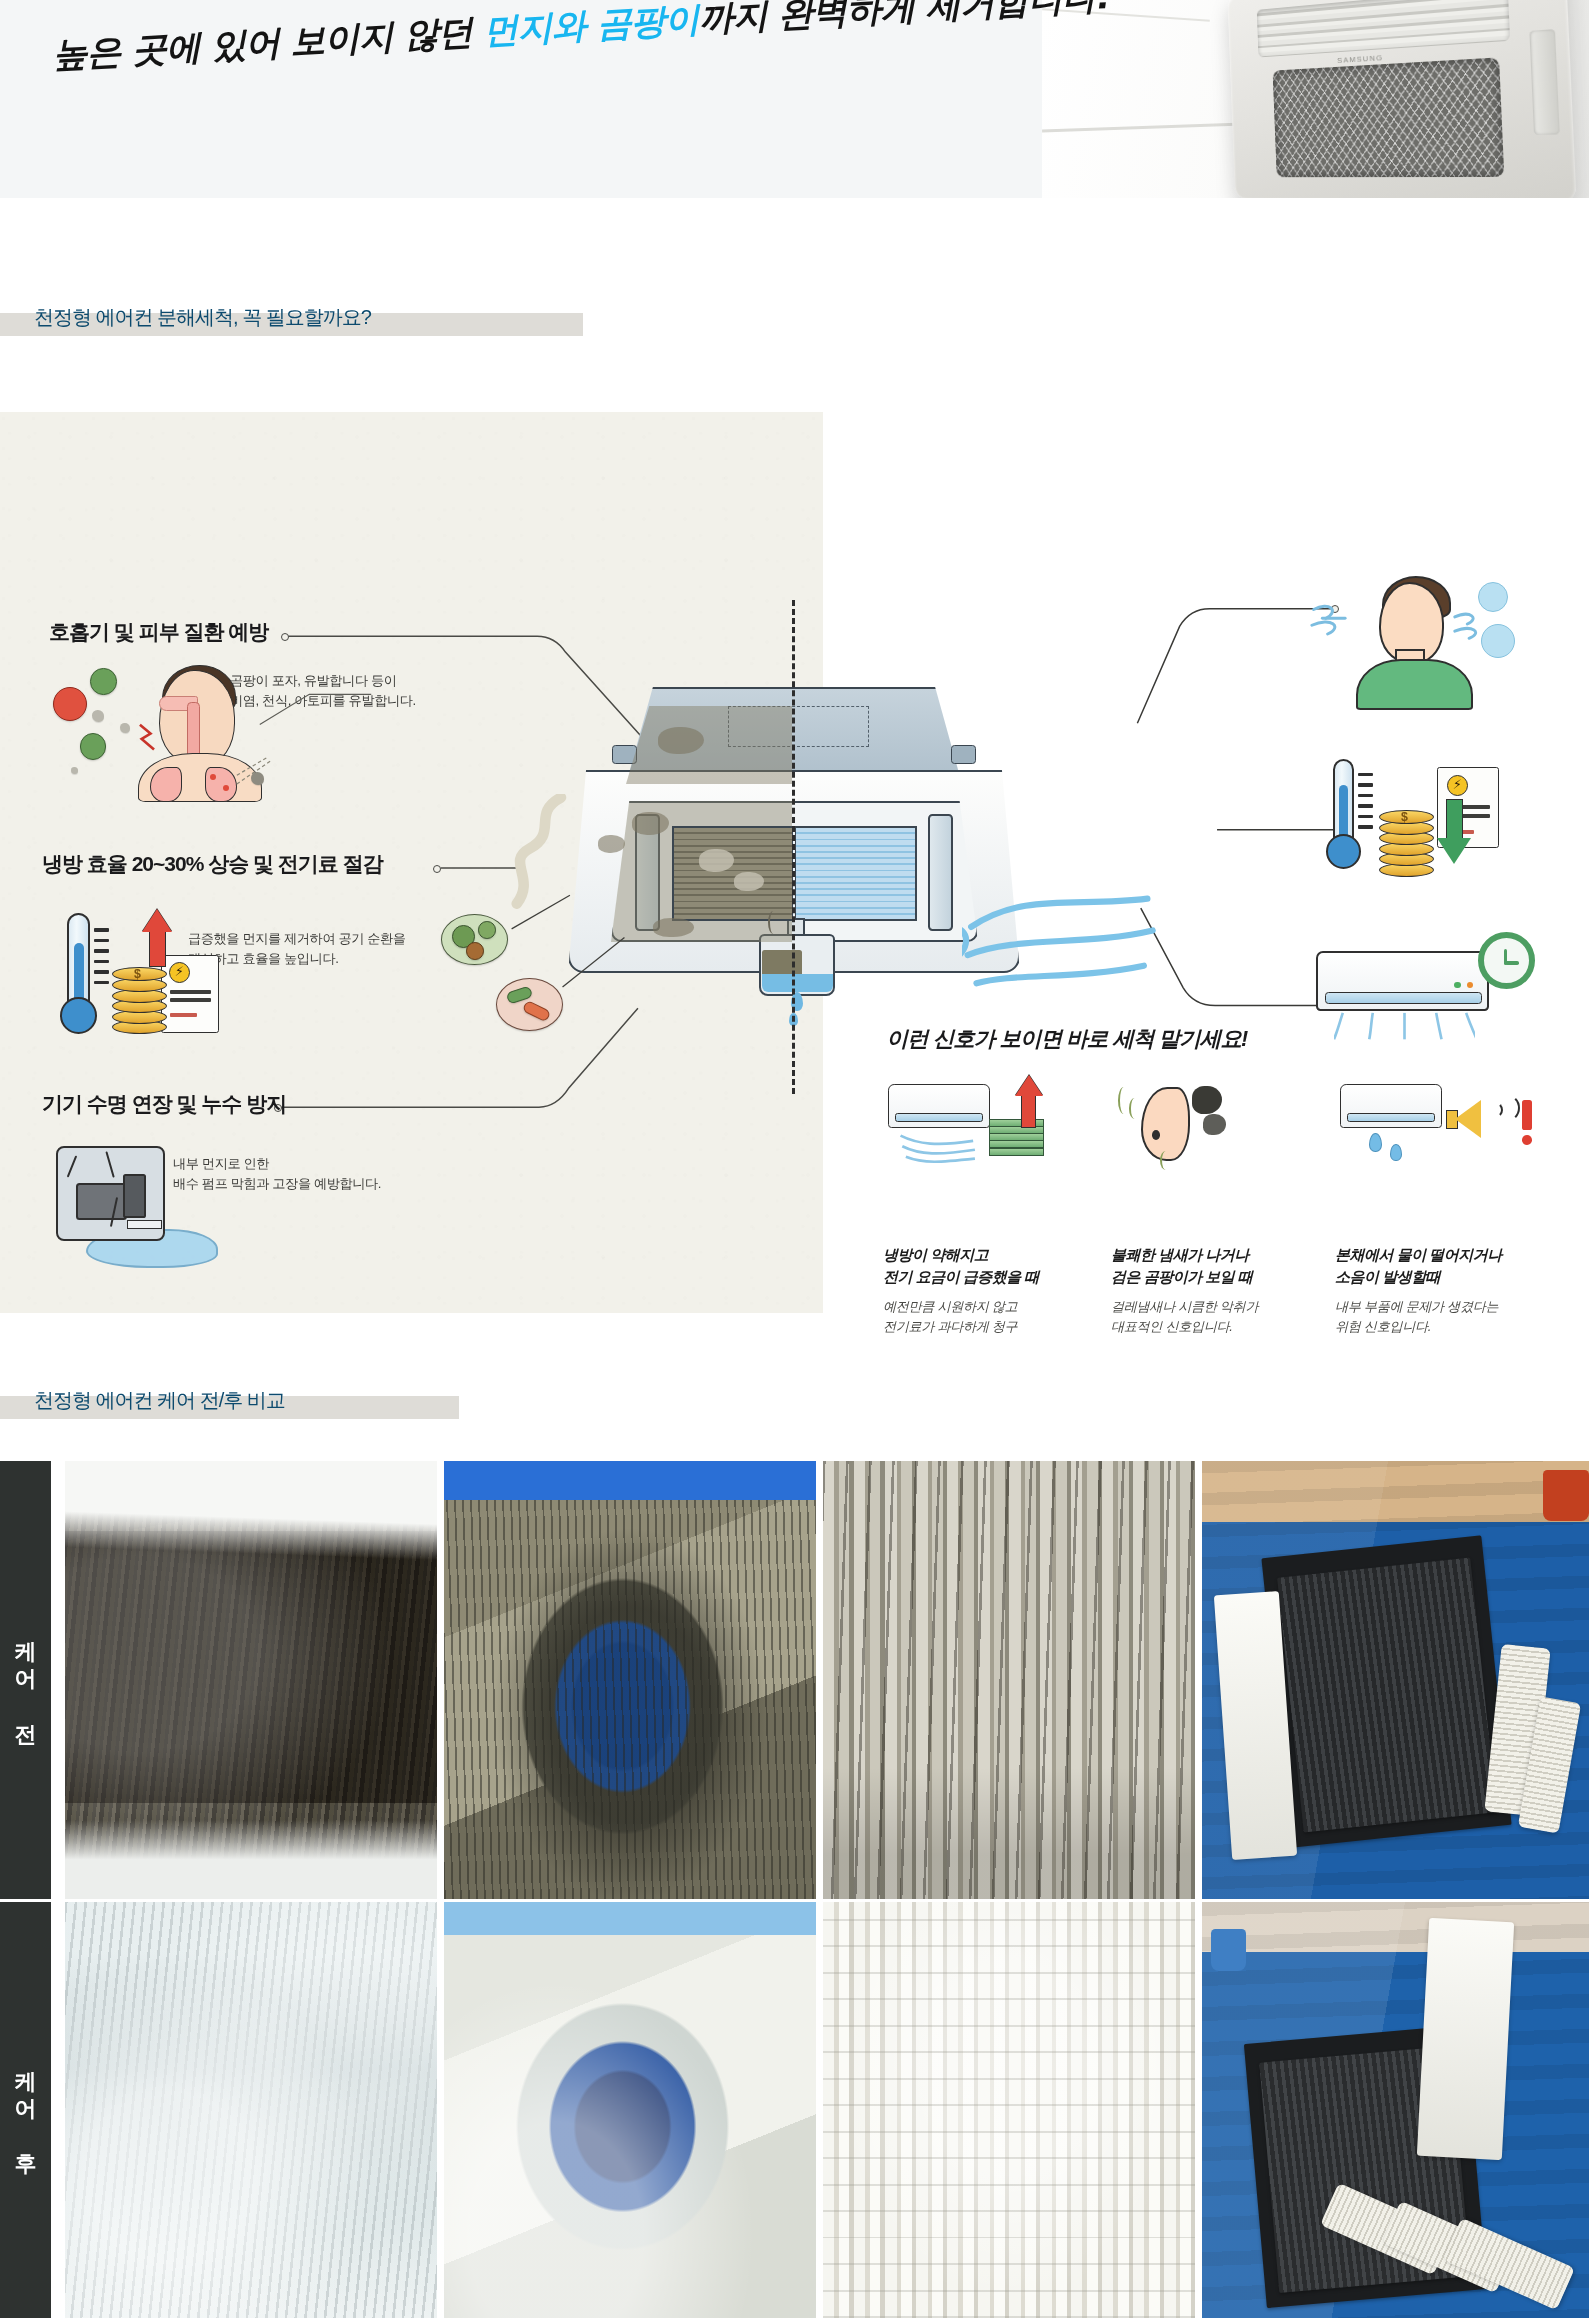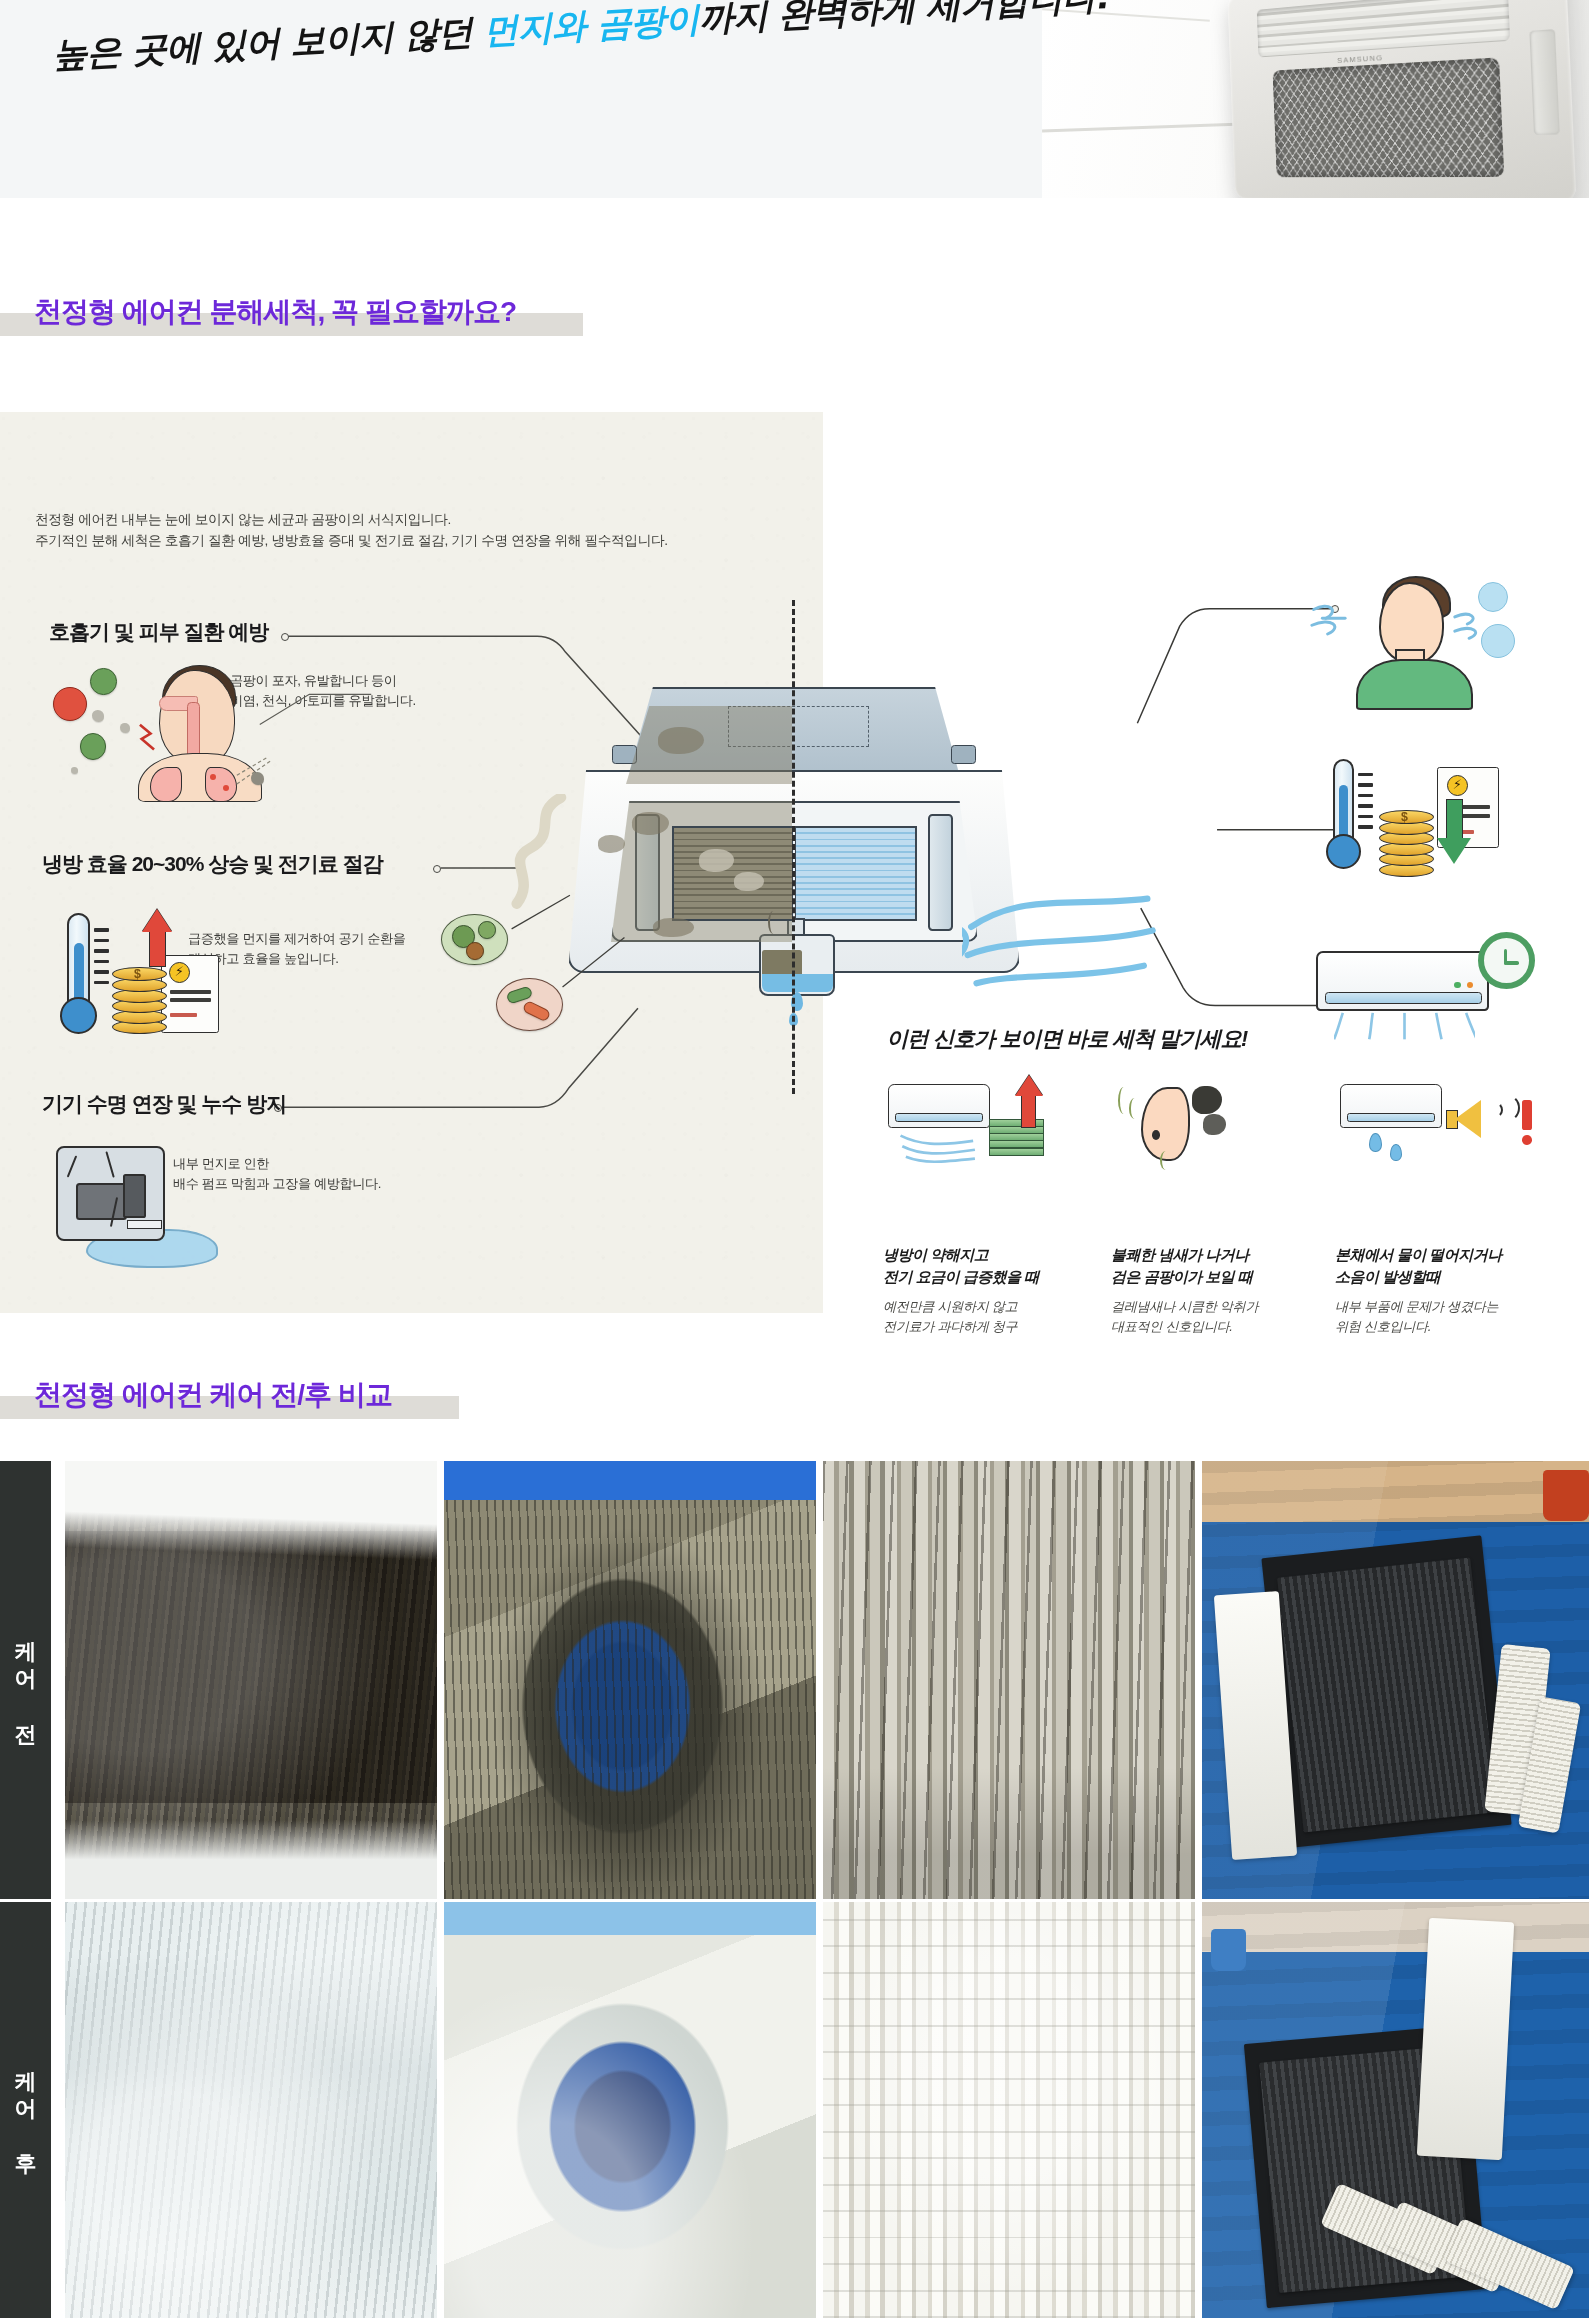--- a/index.html
+++ b/index.html
@@ -83,21 +83,21 @@
   }
   .hero-title .hl { color: #18b6f0; }
 
   
   .sec-head { position: absolute; height: 49px; }
   .sec-head .bar {
     position: absolute; left: 0; bottom: 0; height: 23px; background: #dedcd7;
   }
   .sec-head .txt {
     position: absolute; left: 34px; bottom: 5.3px;
-    font-size: 28px; font-weight: 700; color: #6d28d9; letter-spacing: -1px;
+    font-size: 20px; font-weight: 400; color: #0c4a6e; letter-spacing: -1px;
     white-space: nowrap;
   }
   #sec1 { left: 0; top: 287px; width: 618px; }
   #sec1 .bar { width: 583px; }
   #sec2 { left: 0; top: 1370px; width: 494px; }
   #sec2 .bar { width: 459px; }
 
   
   .card {
     position: absolute; left: 0; top: 412px; width: 823px; height: 901px;
@@ -687,24 +687,20 @@
   </div>
 </div>
 
 <div class="sec-head" id="sec1">
   <div class="bar"></div>
   <div class="txt">천정형 에어컨 분해세척, 꼭 필요할까요?</div>
 </div>
 
 <div class="card">
   <div class="card-texture"></div>
-  <div class="card-sub">
-    <div>천정형 에어컨 내부는 눈에 보이지 않는 세균과 곰팡이의 서식지입니다.</div>
-    <div>주기적인 분해 세척은 호흡기 질환 예방, 냉방효율 증대 및 전기료 절감, 기기 수명 연장을 위해 필수적입니다.</div>
-  </div>
 </div>
 
 <div class="conn" style="left:281px;top:629px;">
   <svg width="371" height="115" viewBox="0 0 420 130">
     <path d="M8,8 L290,8 Q310,8 322,26 L410,124" fill="none" stroke="#4a4a46" stroke-width="1.7"></path>
   </svg>
   <div class="dot" style="left:0;top:3.5px;"></div>
 </div>
 <div class="conn" style="left:433px;top:861px;">
   <svg width="221" height="44" viewBox="0 0 250 50">

